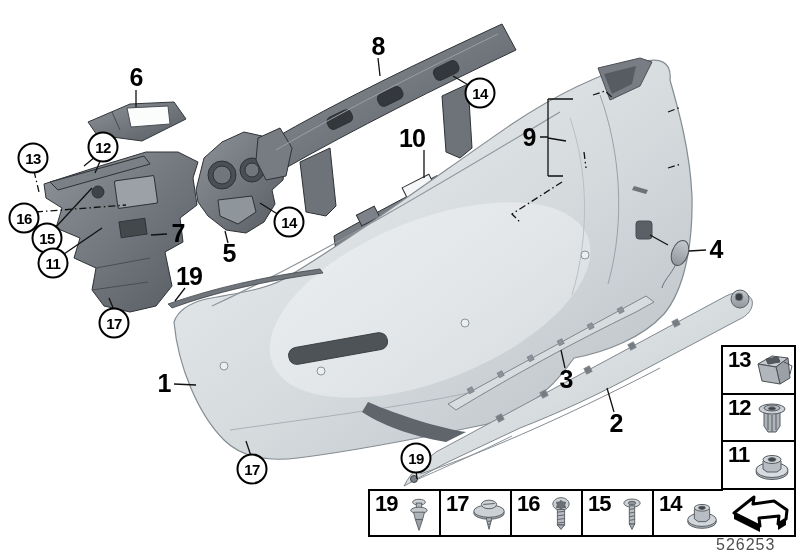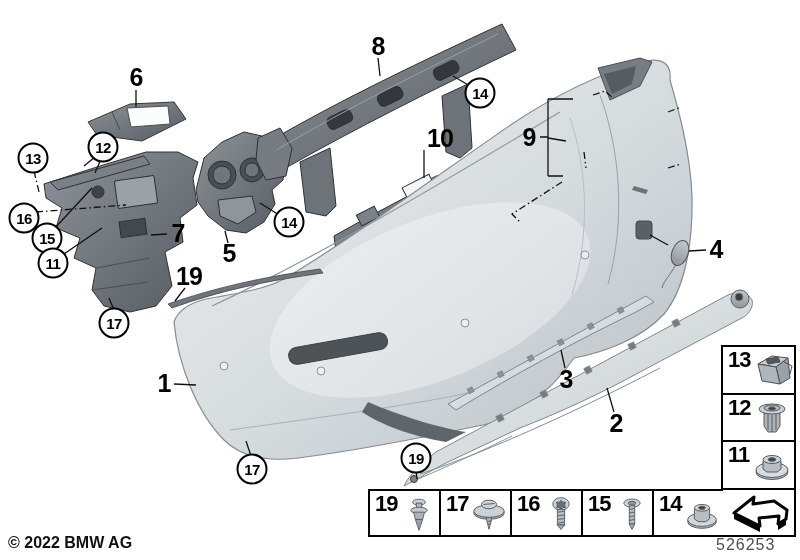--- a/index.html
+++ b/index.html
@@ -201,21 +201,21 @@
         <path d="M562,182 L512,214 L521,223"></path>
         <path d="M668,112 L681,107"></path>
         <path d="M668,168 L681,164"></path>
       </g>
     </g>
   </svg>
 
   <div id="callout-layer">
       <div class="co plain" style="left: 136px; top: 77px;">6</div>
       <div class="co plain" style="left: 378px; top: 46px;">8</div>
-      <div class="co plain" style="left: 440px; top: 138px;">10</div>
+      <div class="co plain" style="left: 412px; top: 138px;">10</div>
       <div class="co plain" style="left: 529px; top: 137px;">9</div>
       <div class="co plain" style="left: 716px; top: 249px;">4</div>
       <div class="co plain" style="left: 178px; top: 233px;">7</div>
       <div class="co plain" style="left: 229px; top: 253px;">5</div>
       <div class="co plain" style="left: 189px; top: 276px;">19</div>
       <div class="co plain" style="left: 164px; top: 383px;">1</div>
       <div class="co plain" style="left: 566px; top: 379px;">3</div>
       <div class="co plain" style="left: 616px; top: 423px;">2</div>
       <div class="co circled" style="left: 33px; top: 158px;">13</div>
       <div class="co circled" style="left: 103px; top: 147px;">12</div>
@@ -341,15 +341,14 @@
           <ellipse cx="22" cy="30" rx="15" ry="7" fill="#aeb4b9"></ellipse>
           <ellipse cx="22" cy="28" rx="15" ry="7" fill="#d2d7db"></ellipse>
           <polygon points="14,27 14,17 18,14 26,14 30,17 30,27 26,30 18,30" fill="#b7bdc2"></polygon>
           <ellipse cx="22" cy="15.5" rx="8" ry="3.5" fill="#cfd4d8"></ellipse>
           <ellipse cx="22" cy="15.5" rx="3.5" ry="1.7" fill="#3f4449"></ellipse>
         </g>
       </svg>
     </div>
   </div>
 
-  <div class="copyright">© 2022 BMW AG</div>
   <div class="docnum">526253</div>
 </div>
 
 </body></html>

